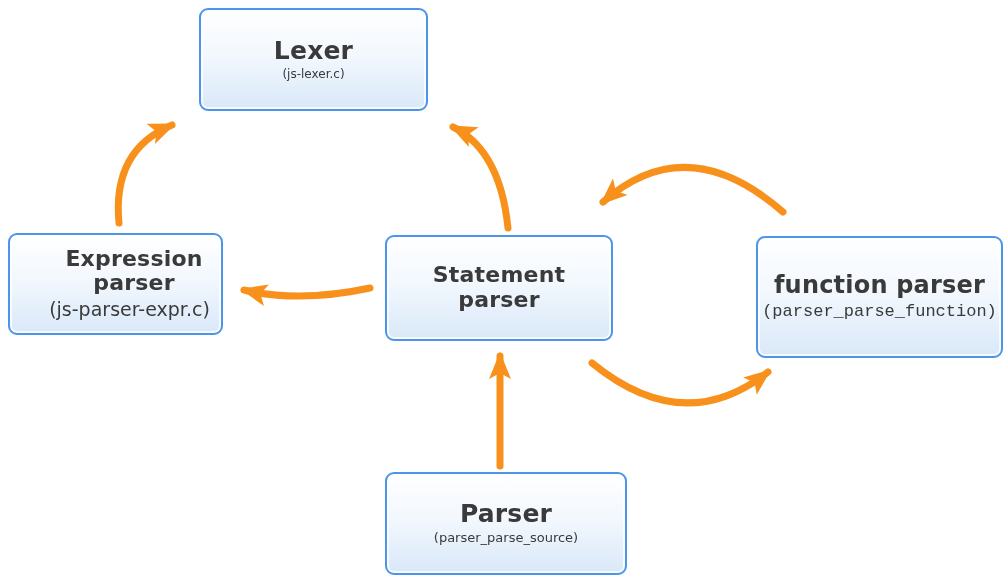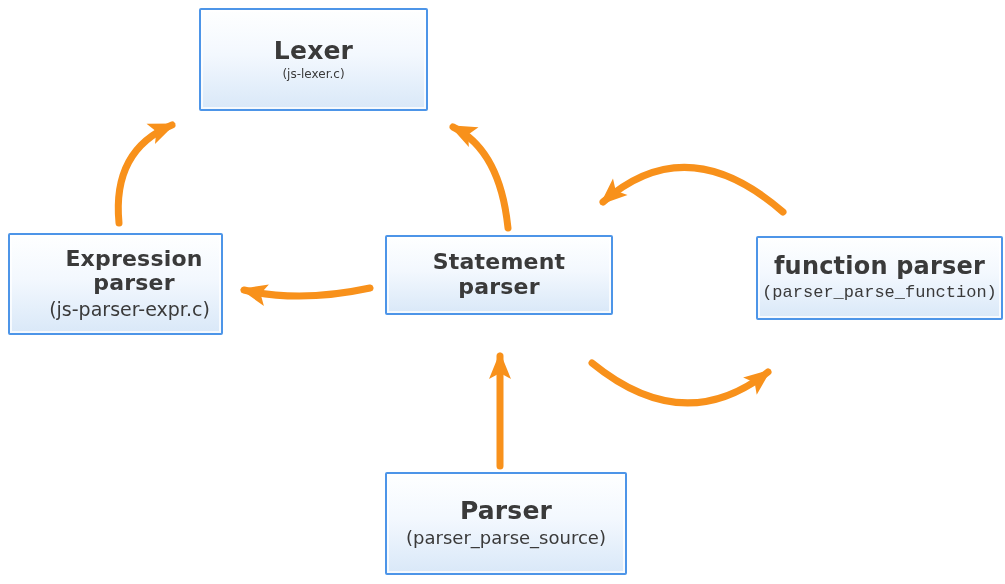--- a/index.html
+++ b/index.html
@@ -19,21 +19,21 @@
     position: absolute;
     left: 0; top: 0;
     width: 1005px;
     height: 584px;
     pointer-events: none;
   }
   .node {
     position: absolute;
     box-sizing: border-box;
     border: 2px solid #4d95e8;
-    border-radius: 2px;
+    border-radius: 9px;
     background: linear-gradient(to bottom, #feffff 0%, #f3f8fe 45%, #d9e8f8 100%);
     box-shadow: inset 0 0 0 2px rgba(255,255,255,0.75);
     display: flex;
     flex-direction: column;
     align-items: center;
     justify-content: center;
     text-align: center;
     color: #3a3a3a;
   }
   .node .title {
@@ -44,35 +44,35 @@
   }
   .node .sub {
     font-weight: normal;
     line-height: 1.25;
     margin-top: 2px;
     white-space: nowrap;
   }
   
   #node-lexer      { left: 199px; top: 8px;   width: 229px; height: 103px; }
   #node-expression { left: 8px;   top: 233px; width: 215px; height: 102px; }
-  #node-statement  { left: 385px; top: 235px; width: 228px; height: 80px; align-items: center; }
-  #node-function   { left: 756px; top: 236px; width: 247px; height: 84px; text-align: center; }
+  #node-statement  { left: 385px; top: 235px; width: 228px; height: 106px; align-items: center; }
+  #node-function   { left: 756px; top: 236px; width: 247px; height: 122px; text-align: center; }
   #node-parser     { left: 385px; top: 472px; width: 242px; height: 103px; }
 
   #node-lexer .title      { font-size: 25px; }
   #node-parser .title     { font-size: 25px; }
   #node-function .title   { font-size: 24px; }
   #node-expression .title { font-size: 22px; margin-left: 37px; }
   #node-statement .title  { font-size: 22px; }
 
   #node-lexer .sub      { font-size: 12px; }
   #node-expression .sub { font-size: 19px; margin-left: 28px; }
   #node-statement .sub  { font-size: 19px; }
   #node-function .sub   { font-size: 17px; font-family: Liberation Mono, monospace; }
-  #node-parser .sub     { font-size: 18px; }
+  #node-parser .sub     { font-size: 13px; }
 </style>
 </head>
 <body>
 
 <div class="canvas">
 
   <svg class="arrows" viewBox="0 0 1005 584" xmlns="http://www.w3.org/2000/svg">
     <defs>
       <marker id="ah" markerUnits="userSpaceOnUse" markerWidth="30" markerHeight="26" viewBox="0 0 30 26" refX="24" refY="13" orient="auto">
         <path d="M1,2 L28,13 L1,24 L7,13 Z" fill="#F8911B"></path>

